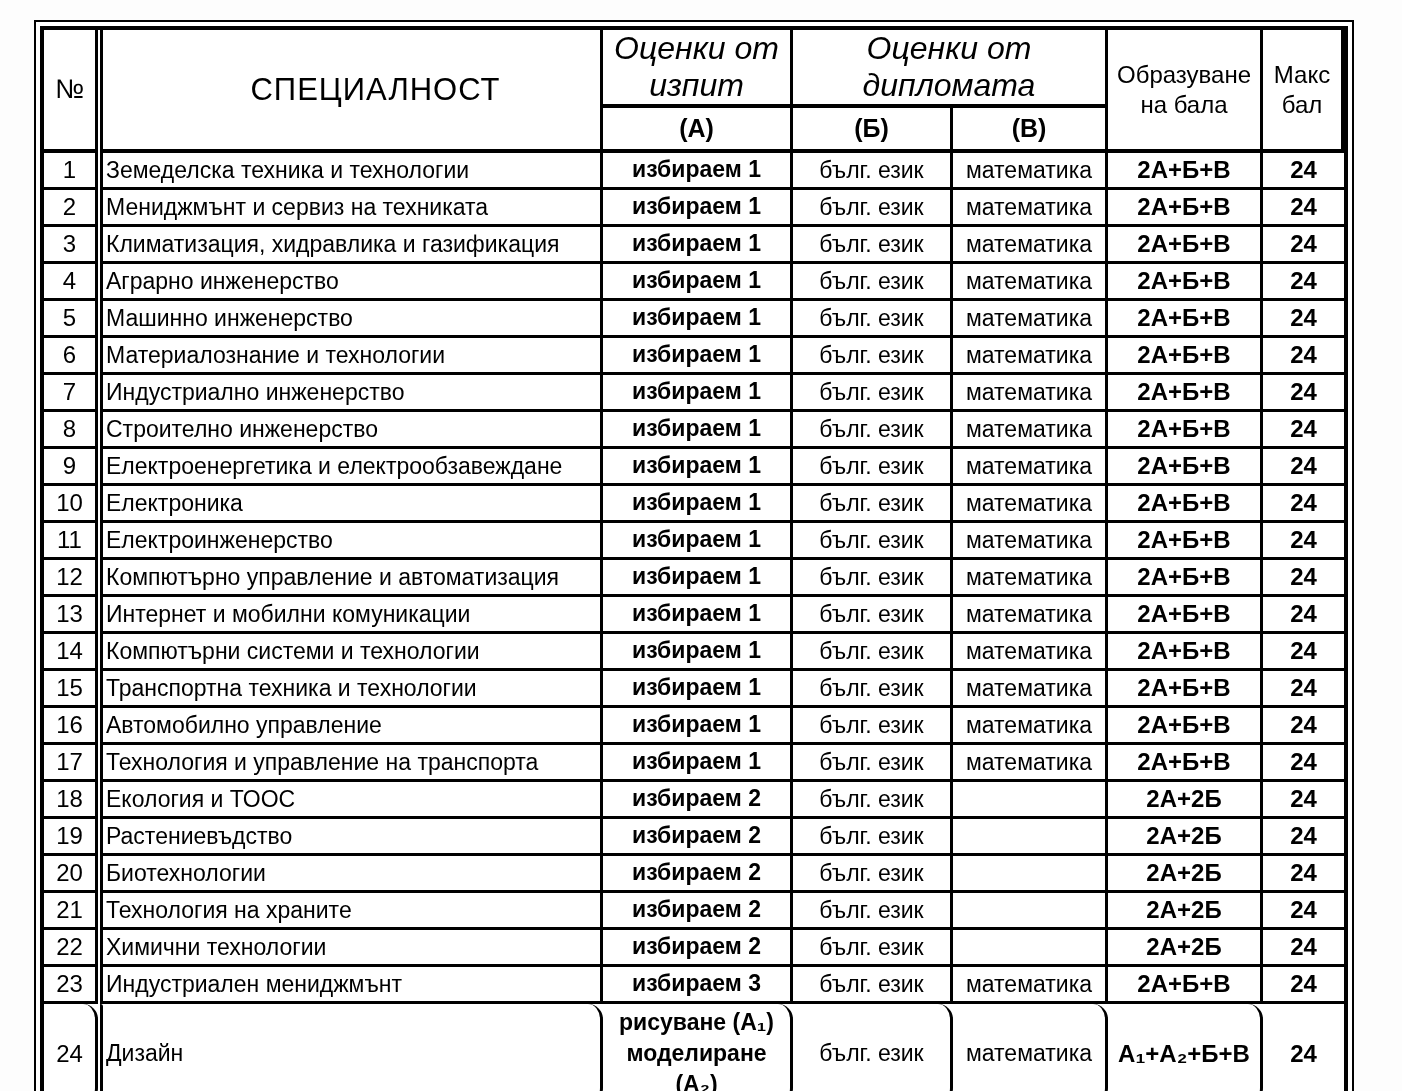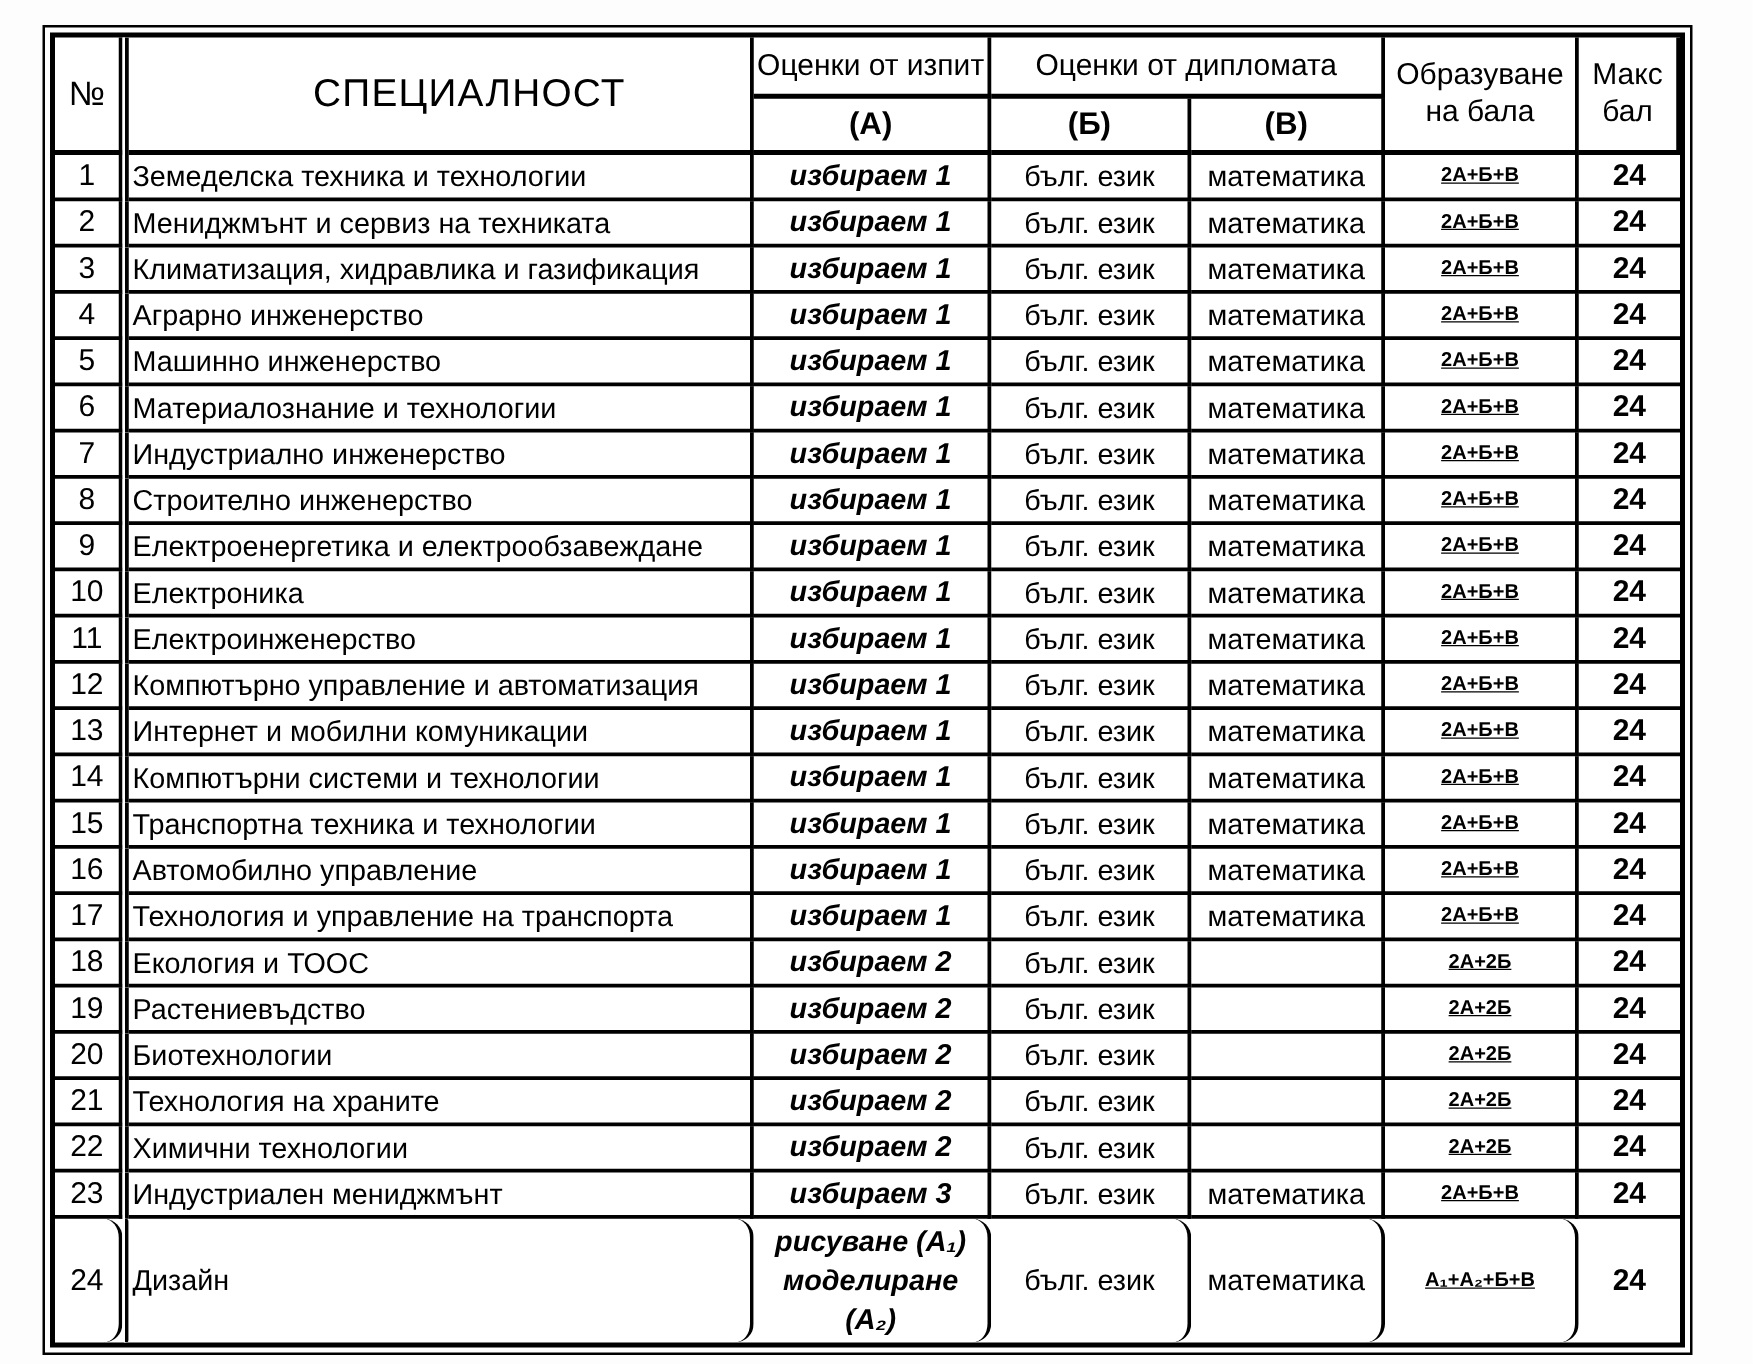--- a/index.html
+++ b/index.html
@@ -55,30 +55,30 @@
 
   
   .sp { border-bottom: none; background: #fff; }
 
   
   thead th { border-bottom-width: 4px; }
   thead tr.hrow1 th { height: 49px; }
   thead tr.hrow2 th { height: 45px; }
   .th-num  { font-size: 27px; }
   .th-spec { font-size: 31px; letter-spacing: 1px; padding-left: 48px; }
-  .th-group{ font-size: 24px; border-bottom-width: 4px; }
+  .th-group{ font-size: 32px; border-bottom-width: 4px; font-style: italic; }
   .th-sub  { font-size: 25px; font-weight: bold; }
   .th-form, .th-max { font-size: 24px; line-height: 1.25; }
 
   
   tbody td { height: 37px; font-size: 23px; }
   td.td-num  { font-size: 24px; }
   td.td-spec { text-align: left; padding-left: 3px; white-space: nowrap; }
-  td.td-exam { font-weight: bold; font-style: italic; white-space: pre-line; line-height: 1.35; }
-  td.td-form { font-weight: bold; font-size: 16px; text-decoration: underline; }
+  td.td-exam { font-weight: bold; white-space: pre-line; line-height: 1.35; }
+  td.td-form { font-weight: bold; font-size: 24px; }
   td.td-max  { font-weight: bold; font-size: 24px; border-right: none; }
   tbody tr:last-child td { border-bottom: none; height: 99px; border-radius: 15px; }
 </style>
 </head>
 <body>
 
 <div class="page">
   <div class="table-frame">
     <table class="grades">
       <colgroup>

